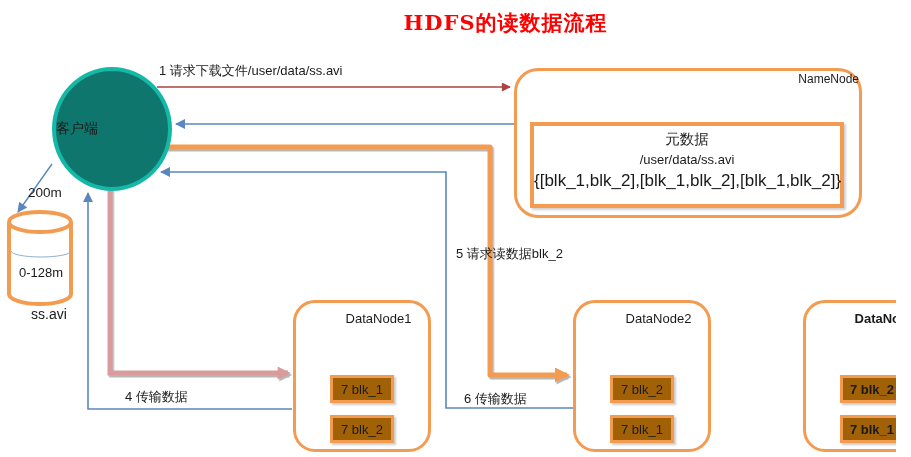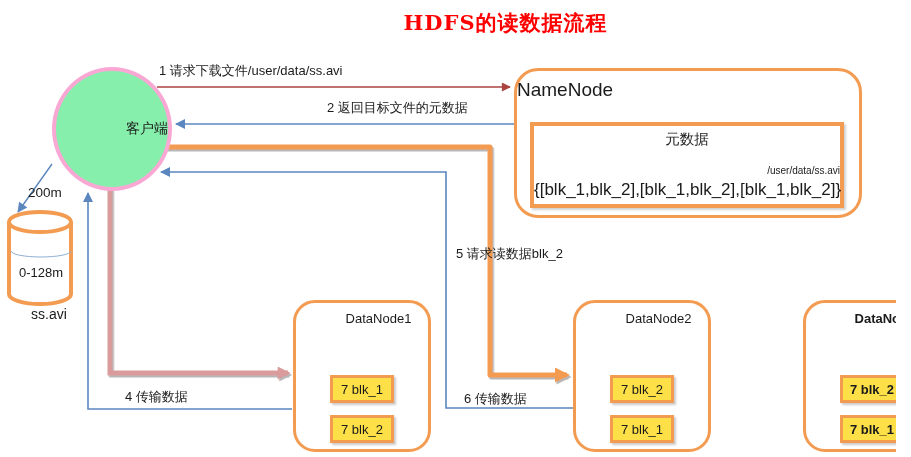--- a/index.html
+++ b/index.html
@@ -11,47 +11,47 @@
   .layer { position:absolute; left:0; top:0; }
 
   .title {
     position:absolute; top:9px; left:100px; width:811px; text-align:center;
     font-family:"DejaVu Serif","Liberation Serif",serif; font-weight:bold;
     font-size:21px; color:#FF0000; letter-spacing:1px;
   }
 
   .client {
     position:absolute; left:52px; top:67px; width:112px; height:116px;
-    border:4px solid #f9a8d4; border-radius:50%; background:#86efac;
-    display:flex; align-items:center; justify-content:flex-end; font-size:14px;
+    border:4px solid #14b8a6; border-radius:50%; background:#0f766e;
+    display:flex; align-items:center; justify-content:flex-start; font-size:14px;
   }
 
   .namenode {
     position:absolute; left:514px; top:68px; width:342px; height:144px;
     border:3px solid #F29B51; border-radius:24px; background:#fff;
   }
-  .nn-title { margin-top:8px; text-align:left; font-size:19px; }
+  .nn-title { margin-top:1px; text-align:right; font-size:12px; }
   .meta {
     position:absolute; left:13px; top:51px; width:306px; height:78px;
     border:4px solid #F29B51; background:#fff; text-align:center;
     box-shadow:2px 2px 2px rgba(140,140,140,.4);
   }
   .meta-title { margin-top:4px; font-size:14.5px; }
-  .meta-path  { margin-top:16px; font-size:10px;text-align:right; }
+  .meta-path  { margin-top:3px; font-size:13px; }
   .meta-blocks{ margin-top:4px; font-size:17px; white-space:nowrap; }
 
   .datanode {
     position:absolute; top:300px; width:99px; height:146px;
     border:3px solid #F29B51; border-radius:22px; background:#fff;padding-left:33px;
   }
   .dn1 { left:293px; } .dn2 { left:573px; } .dn3 { left:803px;font-weight:bold; }
   .dn-title { margin-top:8px; text-align:center; font-size:13px; }
   .chip {
     position:absolute; left:50%; transform:translateX(-50%);
-    width:58px; height:22px; border:3px solid #F29B51; background:#fde047;
+    width:58px; height:22px; border:3px solid #F29B51; background:#a16207;
     font-size:13px; display:flex; align-items:center; justify-content:center;
     box-shadow:2px 2px 2px rgba(140,140,140,.45); white-space:nowrap;
   }
   .chip.c1 { top:72px; } .chip.c2 { top:112px; }
 
   .lbl { position:absolute; font-size:13px; white-space:nowrap; }
   .l1 { left:159px; top:62px; }
   .l2 { left:327px; top:99px; }
   .l3 { left:136px; top:347px; }
   .l4 { left:125px; top:388px; }
@@ -129,21 +129,20 @@
     <div class="chip c1">7 blk_2</div>
     <div class="chip c2">7 blk_1</div>
   </div>
   <div class="datanode dn3">
     <div class="dn-title">DataNode3</div>
     <div class="chip c1">7 blk_2</div>
     <div class="chip c2">7 blk_1</div>
   </div>
 
   <div class="lbl l1">1 请求下载文件/user/data/ss.avi</div>
-  <div class="lbl l2">2 返回目标文件的元数据</div>
   <div class="lbl l4">4 传输数据</div>
   <div class="lbl l5">5 请求读数据blk_2</div>
   <div class="lbl l6">6 传输数据</div>
 
   <div class="lbl lbl-200">200m</div>
   <div class="lbl lbl-range">0-128m</div>
   <div class="lbl lbl-file">ss.avi</div>
 
 </div>
 

